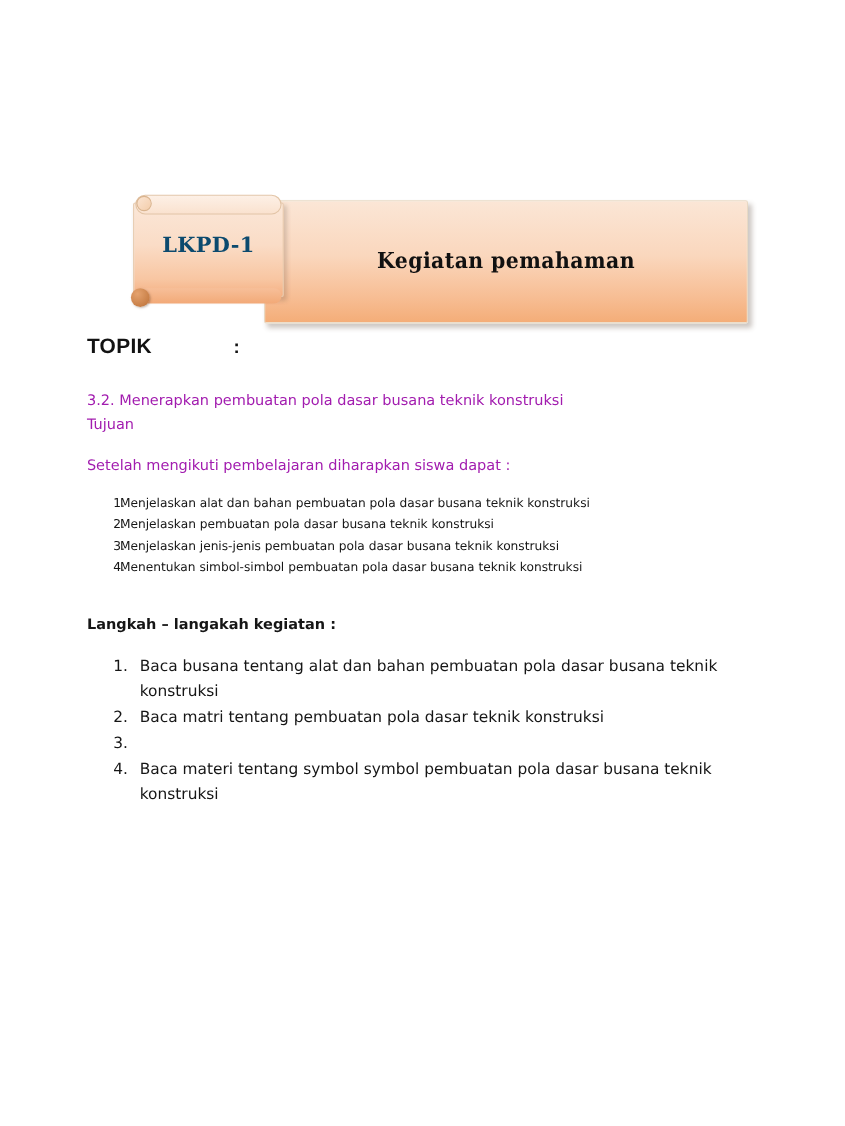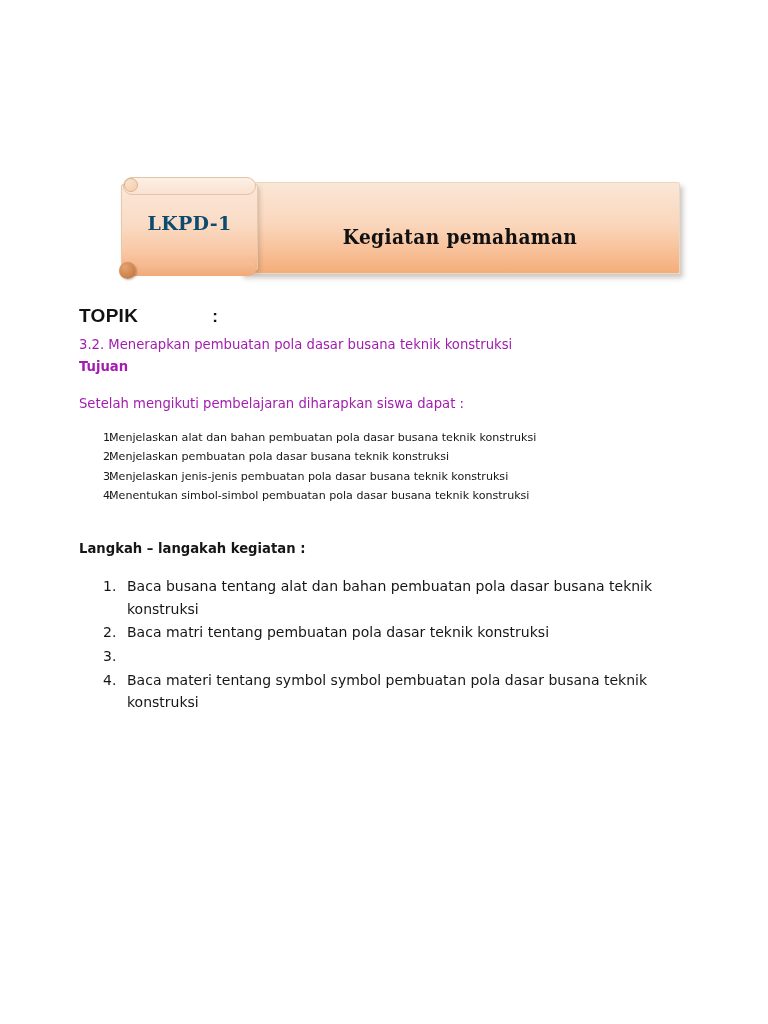--- a/index.html
+++ b/index.html
@@ -24,21 +24,21 @@
     width: 573px;
     height: 104px;
   }
 
   
   .banner-main {
     position: absolute;
     left: 133px;
     top: 8px;
     width: 440px;
-    height: 92px;
+    height: 112px;
     background: linear-gradient(to bottom, #fbe6d6 0%, #fad7bd 45%, #f7bd93 80%, #f4ad78 100%);
     border: 1px solid #e8d9c4;
     border-radius: 2px;
     box-shadow: 3px 4px 5px rgba(90,70,55,0.30);
     box-sizing: border-box;
   }
   .banner-main-title {
     position: absolute;
     left: 0;
     right: 0;
@@ -136,21 +136,21 @@
   .content {
     position: absolute;
     left: 79px;
     top: 305px;
     width: 650px;
   }
 
   .topik-row {
     display: flex;
     align-items: baseline;
-    margin-bottom: 8px;
+    margin-bottom: 28px;
   }
   .topik-label {
     font-family: "Liberation Sans", sans-serif;
     font-weight: bold;
     font-size: 19px;
     letter-spacing: 0.3px;
     color: #121212;
   }
   .topik-colon {
     margin-left: 74px;
@@ -161,21 +161,21 @@
   }
 
   .para {
     font-family: "DejaVu Sans", sans-serif;
     font-size: 13.2px;
     line-height: 1.55;
     color: #a21caf;
     margin: 0 0 2px 0;
   }
   .para-bold {
-    font-weight: bold;
+    font-weight: normal;
   }
   .para-gap {
     margin-top: 16px;
   }
 
   .objectives {
     margin: 14px 0 0 0;
     padding: 0;
     list-style: none;
   }

